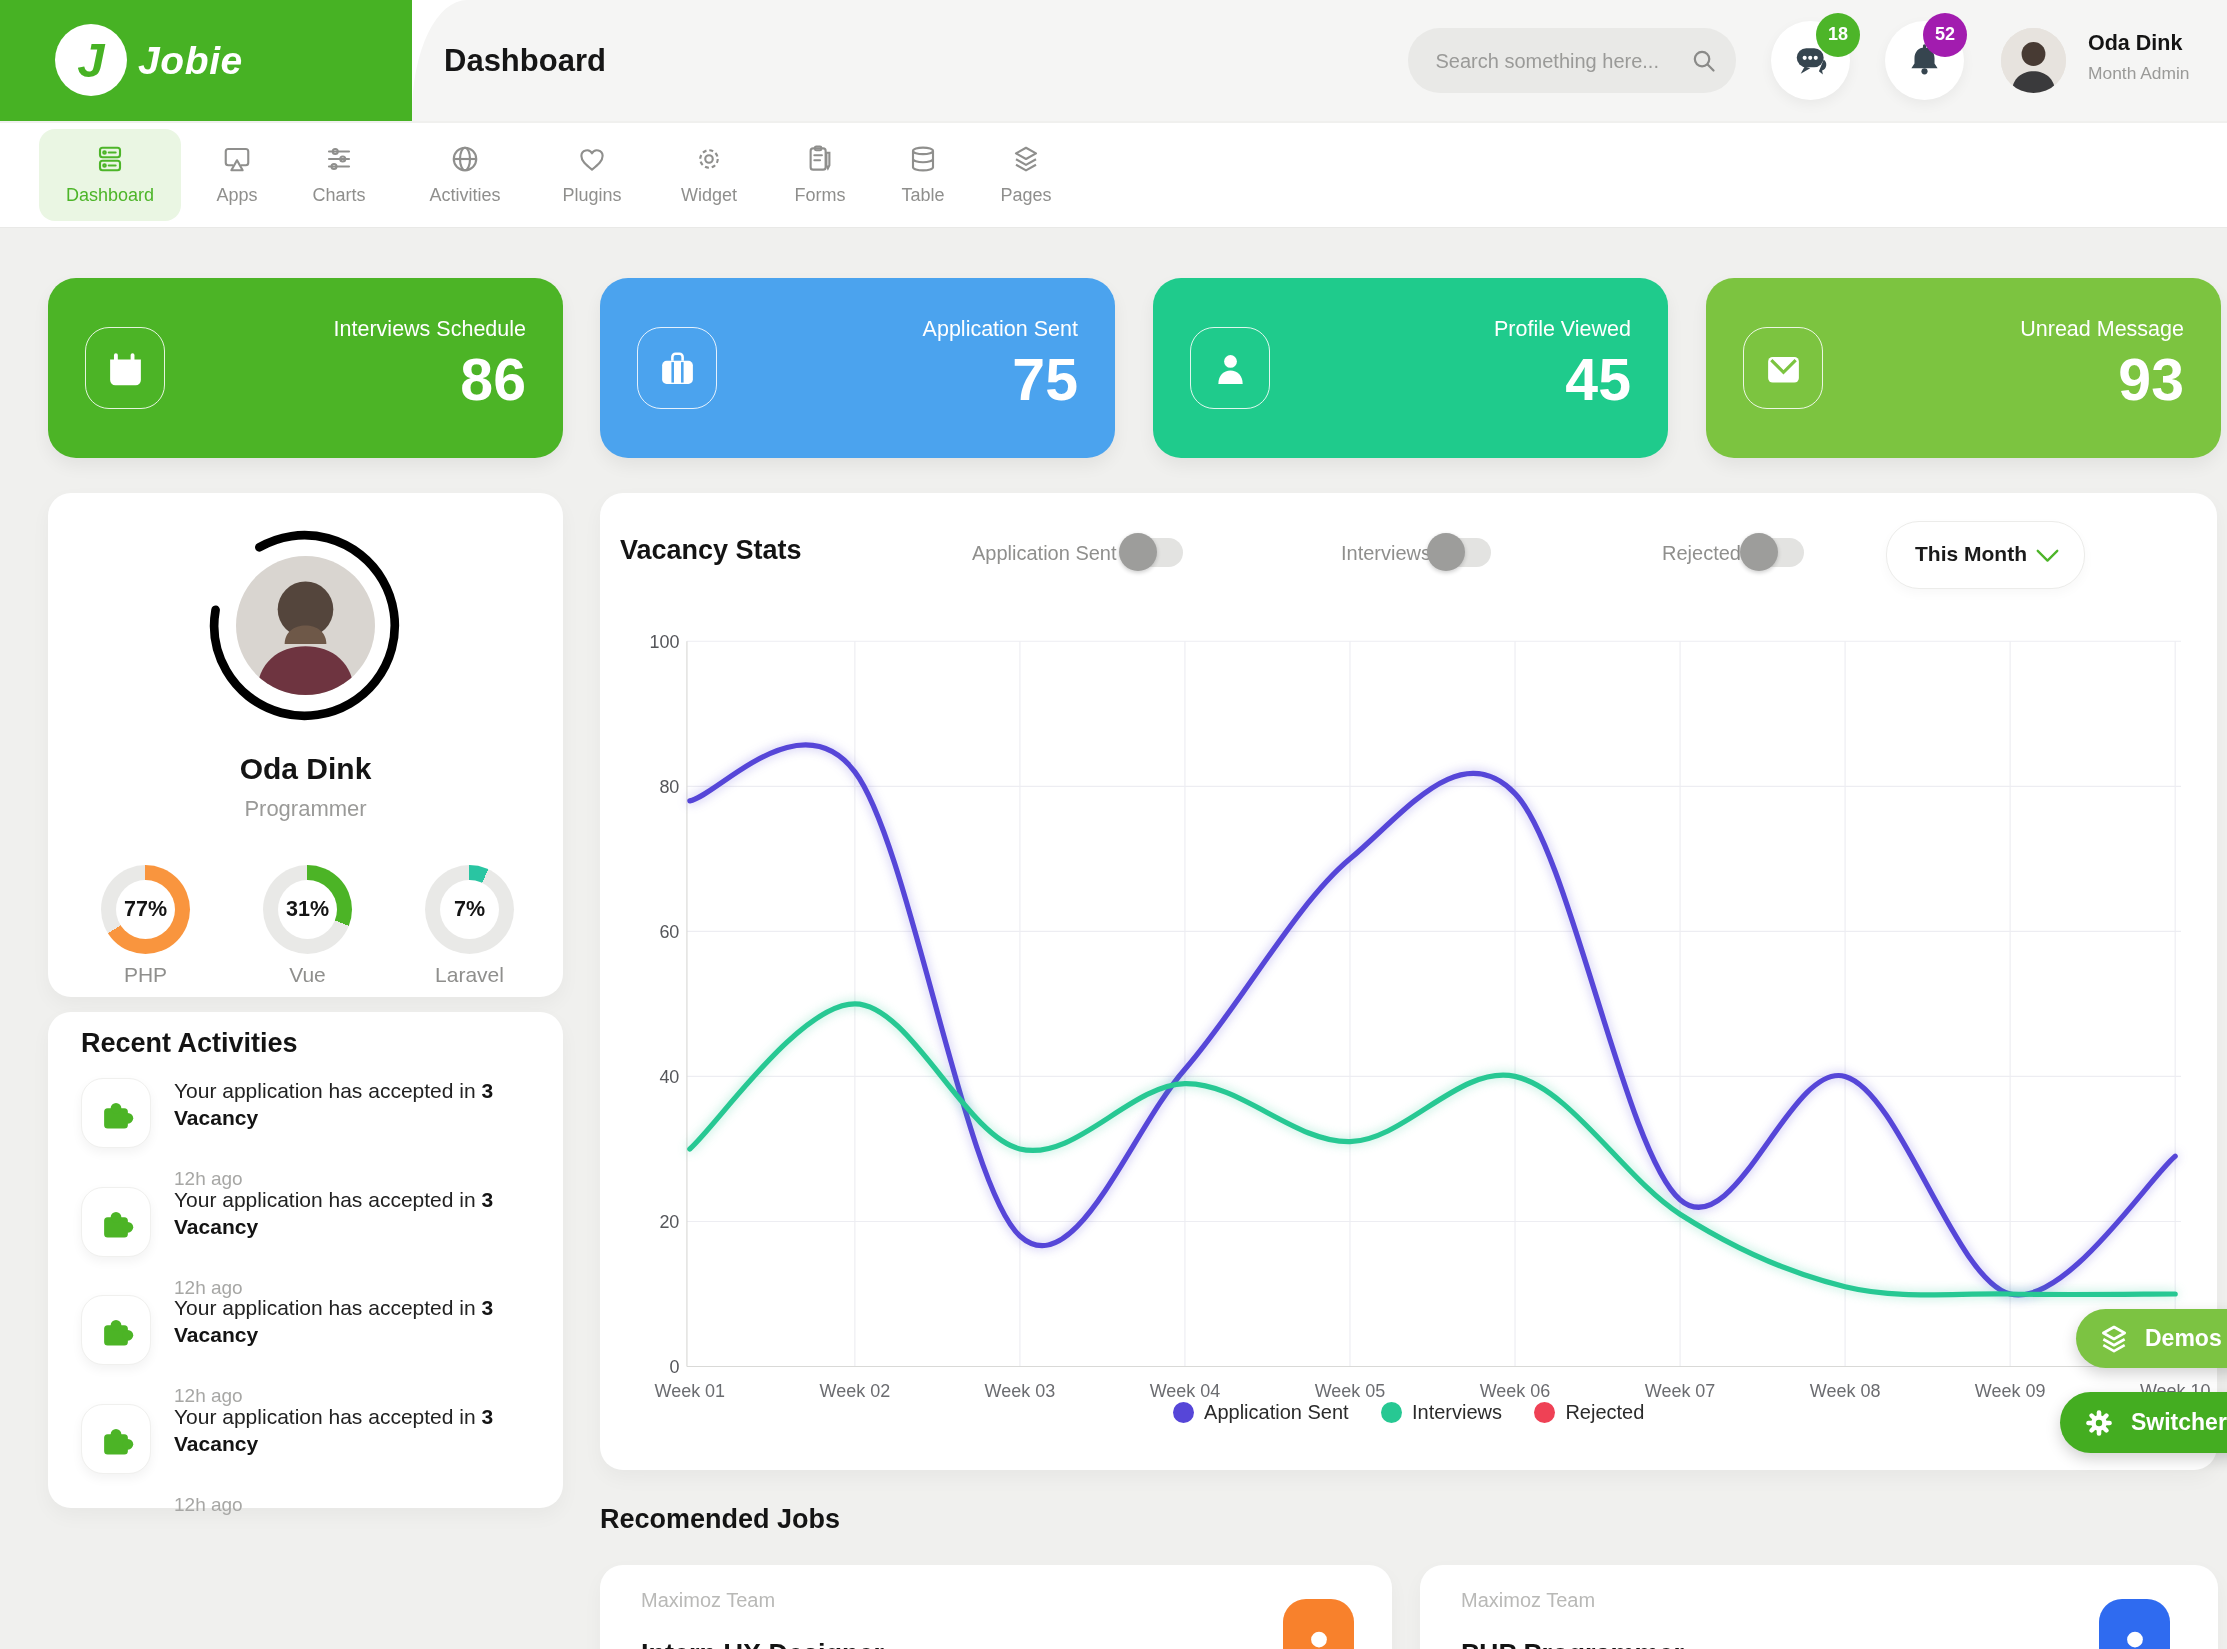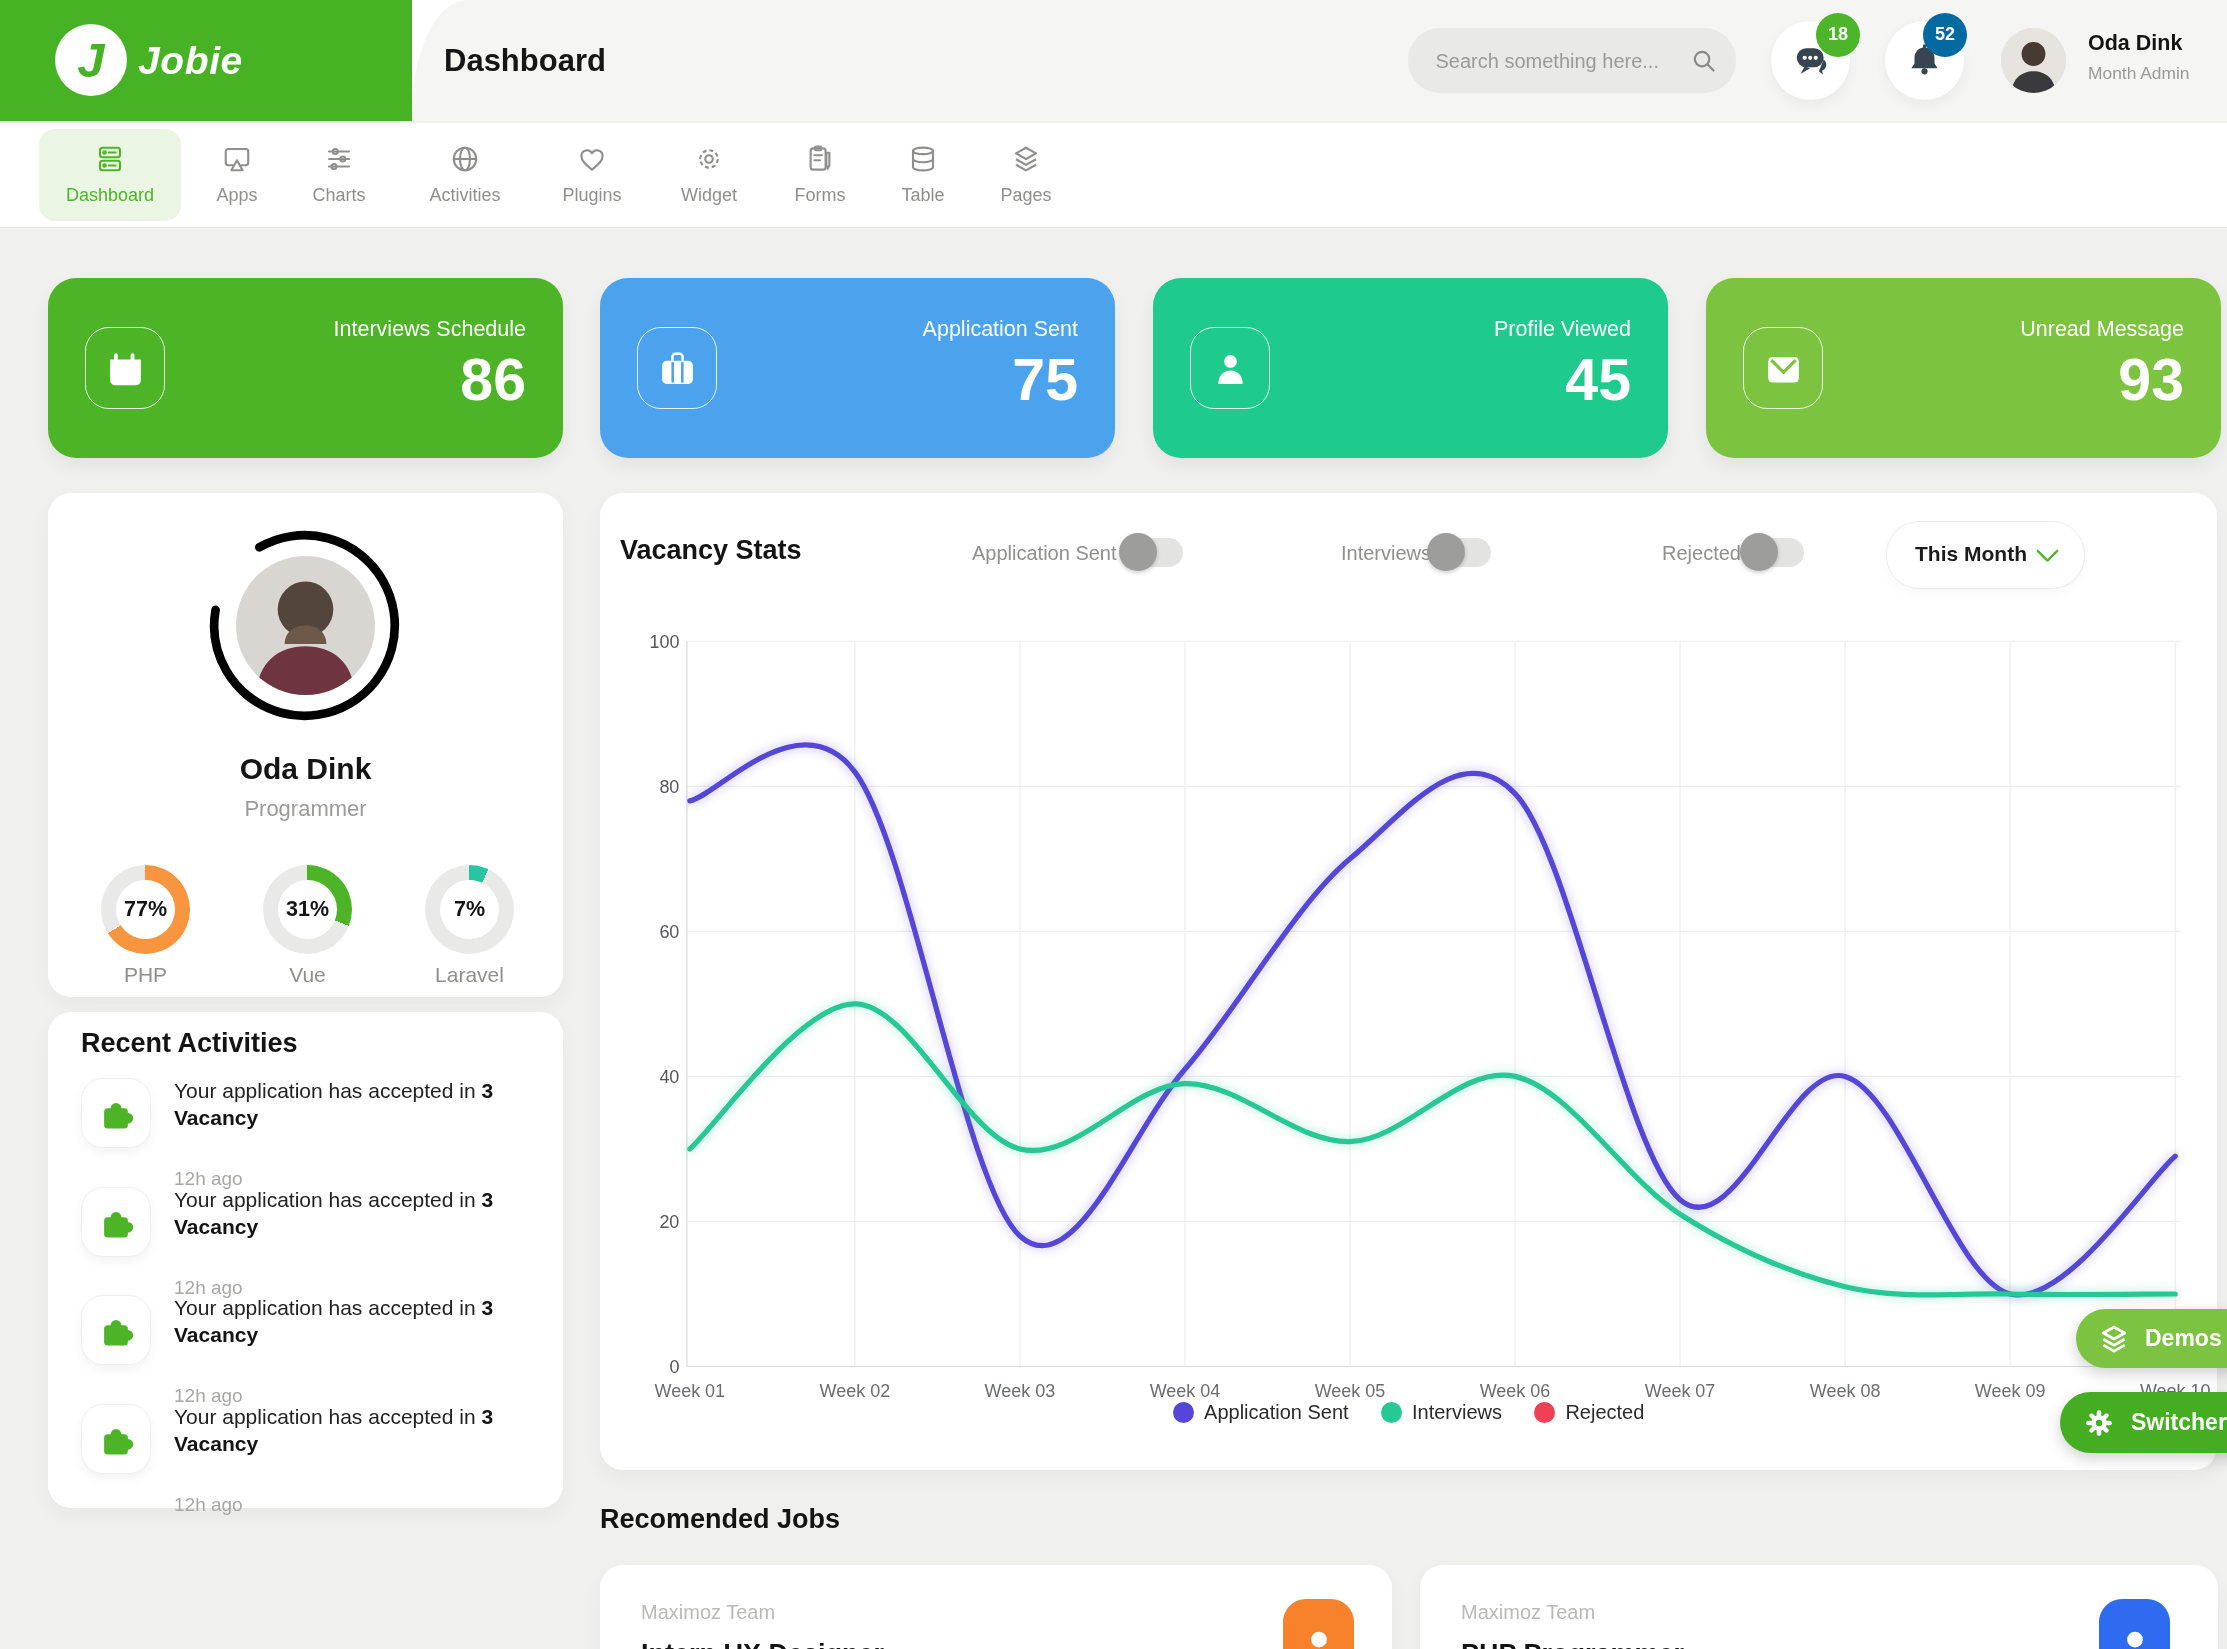--- a/index.html
+++ b/index.html
@@ -64,21 +64,21 @@
                  background:#9d9d9b;box-shadow:0 1.7px 4.6px rgba(0,0,0,.2)}
   .period-btn{left:1886px;top:521px;width:197px;height:66px;background:#fff;border:1.2px solid #ececea;border-radius:33px;
               box-shadow:0 4.6px 11.6px rgba(0,0,0,.03)}
   .period-btn span{position:absolute;left:28px;top:20px;font-size:21px;font-weight:600;color:#1b1b1b}
   .period-btn svg{position:absolute;right:25.5px;top:27px}
   .legend{left:600px;top:1401px;width:1617px;display:flex;justify-content:center;gap:32px;align-items:center}
   .legend-item{display:flex;align-items:center;gap:10.4px;font-size:20px;color:#2b2b2b}
   .legend-dot{width:21px;height:21px;border-radius:50%}
   
   .jobs-head{left:600px;top:1504px;font-size:27px;font-weight:700;color:#141414}
-  .job-team{font-size:20px;color:#b9b9b7;position:absolute;left:41px;top:36px}
+  .job-team{font-size:20px;color:#b9b9b7;position:absolute;left:41px;top:24px}
   .job-title{font-size:27px;font-weight:700;color:#141414;position:absolute;left:41px;top:74px}
   .job-icon{position:absolute;top:34px;width:71px;height:87px;border-radius:23px;display:flex;align-items:center;justify-content:center}
   
   .float-btn{display:flex;align-items:center;gap:15px;color:#fff;font-size:23px;font-weight:600;
              padding-left:22px;border-radius:31px 0 0 31px;z-index:9;box-shadow:0 5.8px 15px rgba(0,0,0,.18)}
   .demos{left:2076px;top:1309px;width:152px;height:59px}
   .switcher{left:2060px;top:1392px;width:167px;height:61px}
 </style>
 </head>
 <body>
@@ -115,21 +115,21 @@
 </div>
 <div class="abs badge" style="left: 1816px; top: 12.8px; background: rgb(77, 181, 41);">18</div>
 
 <div class="abs round-btn" style="left:1885px;top:21px">
   <svg width="37" height="37" viewBox="0 0 48 48">
     <rect x="22" y="3" width="4" height="6" rx="2" fill="#36454f"></rect>
     <path d="M24 7 c-8 0 -13 6 -13 14 v7 l-4 6 h34 l-4 -6 v-7 c0 -8 -5 -14 -13 -14 z" fill="#36454f"></path>
     <circle cx="24" cy="38" r="4" fill="#36454f"></circle>
   </svg>
 </div>
-<div class="abs badge" style="left: 1923px; top: 12.8px; background: #0369a1;">52</div>
+<div class="abs badge" style="left: 1923px; top: 12.8px; background: #a21caf;">52</div>
 
 <div class="abs avatar-sm">
   <svg width="65" height="65" viewBox="0 0 60 60">
     <rect width="60" height="60" fill="#e7e3de"></rect>
     <circle cx="30" cy="24" r="11" fill="#473a33"></circle>
     <path d="M10 60 c0 -13 9 -20 20 -20 s20 7 20 20 z" fill="#3a3a3c"></path>
   </svg>
 </div>
 <div class="abs uname">Oda Dink</div>
 <div class="abs urole">Month Admin</div>

